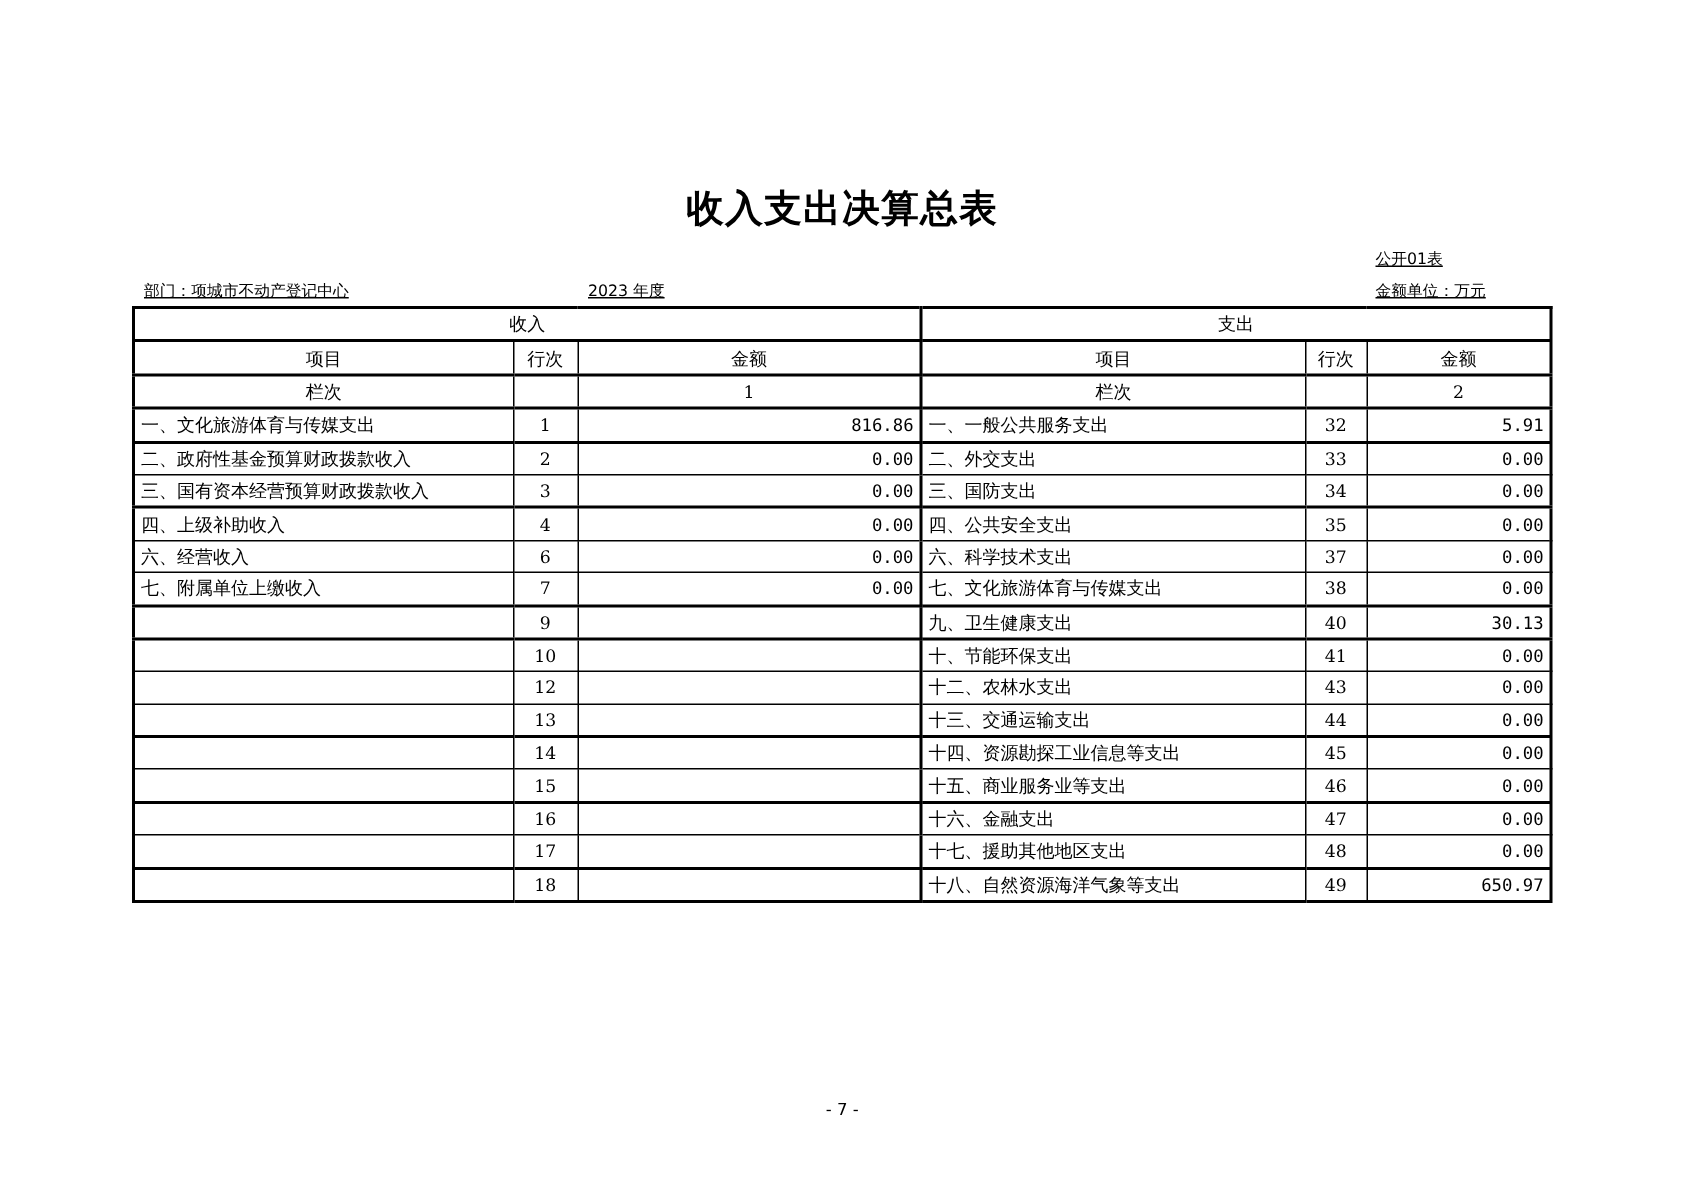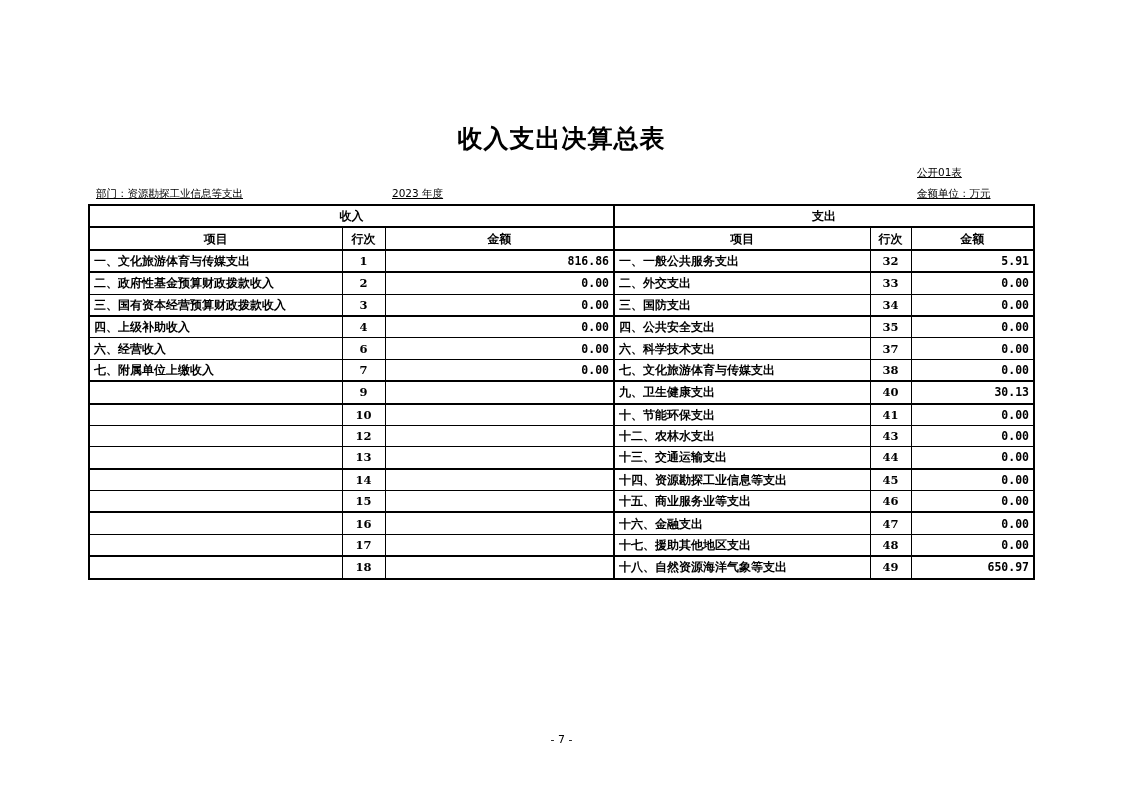--- a/index.html
+++ b/index.html
@@ -6,38 +6,38 @@
   body { width:1123px; height:794px; position:relative; overflow:hidden;
          font-family: "DejaVu Sans", "Liberation Sans", sans-serif; color:#000; }
   .title { position:absolute; left:0; width:1123px; top:122px; text-align:center;
            font-size:25px; font-weight:bold; font-family:"DejaVu Serif", serif; letter-spacing:1px; }
   .meta { position:absolute; font-size:10.5px;text-decoration:underline; }
   #form-no { left:917px; top:166px; }
   #dept { left:96px; top:187px; }
   #year { left:392px; top:187px; }
   #unit { left:917px; top:187px; }
   table.main { position:absolute; left:88px; top:204px; width:945px; border-collapse:collapse;
-               table-layout:fixed; font-size:12px;font-weight:bold; }
+               table-layout:fixed; font-size:12px; }
   table.main td { border:1px solid #000; height:20.4px; padding:0 4px; line-height:20px;
                   white-space:nowrap; overflow:hidden; }
   table.main { border:2px solid #000; }
   td.c { text-align:center; }
   td.r { text-align:right; font-family:"DejaVu Sans Mono", monospace; font-size:11.5px; }
   td.n { text-align:center; font-family:"DejaVu Serif", serif; font-size:11.5px; }
   td.l { text-align:left; }
   td.mid { border-right:2px solid #000 !important; }
   tr.thick td { border-bottom:2px solid #000; }
   .page-num { position:absolute; left:0; width:1123px; top:733px; text-align:center; font-size:11px; }
 </style>
 </head>
 <body>
 
 <div class="title">收入支出决算总表</div>
 <div class="meta" id="form-no">公开01表</div>
-<div class="meta" id="dept">部门：资源勘探工业信息等支出</div>
+<div class="meta" id="dept">部门：项城市不动产登记中心</div>
 <div class="meta" id="year">2023 年度</div>
 <div class="meta" id="unit">金额单位：万元</div>
 
 <table class="main">
   <colgroup>
     <col style="width:253px">
       <col style="width:43px">
       <col style="width:229px">
     <col style="width:256px">
       <col style="width:41px">
@@ -48,20 +48,28 @@
       <td colspan="3" class="c mid">收入</td>
       <td colspan="3" class="c">支出</td>
     </tr>
     <tr class="thick">
       <td class="c">项目</td>
       <td class="c">行次</td>
       <td class="c mid">金额</td>
       <td class="c">项目</td>
       <td class="c">行次</td>
       <td class="c">金额</td>
+    </tr>
+    <tr class="thick">
+      <td class="c">栏次</td>
+      <td class="c"></td>
+      <td class="n mid">1</td>
+      <td class="c">栏次</td>
+      <td class="c"></td>
+      <td class="n">2</td>
     </tr>
   <tr class="thick">
         <td class="l">一、文化旅游体育与传媒支出</td>
         <td class="n">1</td>
         <td class="r mid">816.86</td>
         <td class="l">一、一般公共服务支出</td>
         <td class="n">32</td>
         <td class="r">5.91</td>
       </tr>
       <tr>

